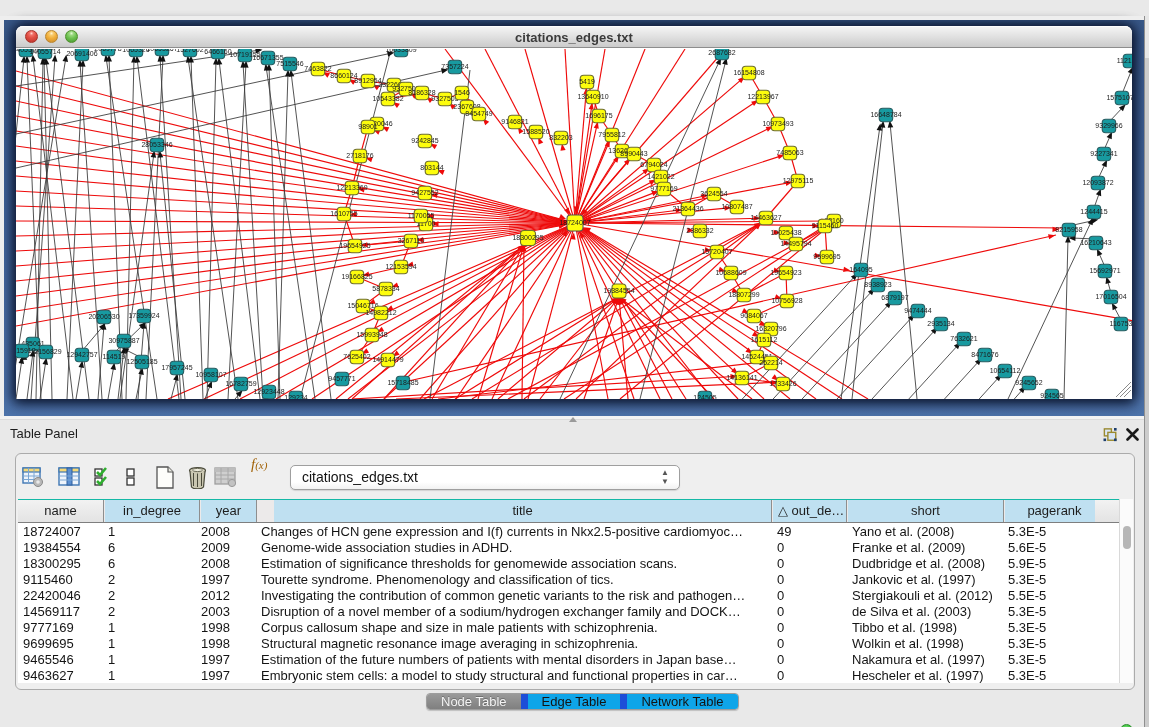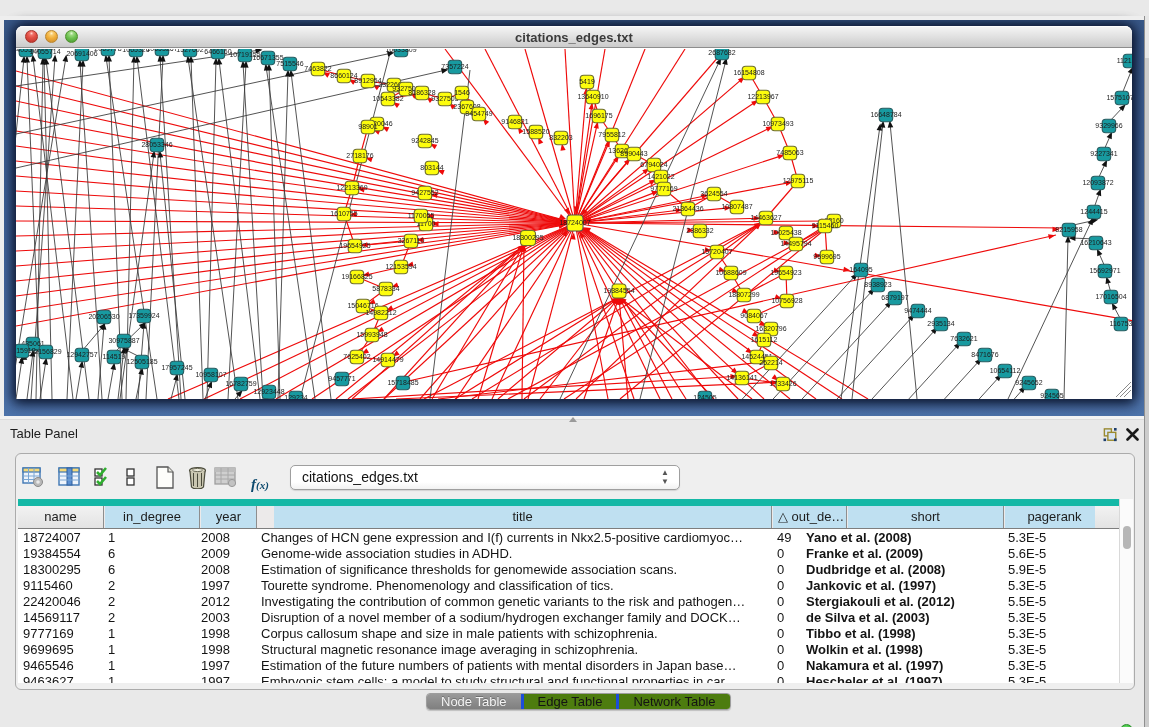--- a/index.html
+++ b/index.html
@@ -23,40 +23,40 @@
 #canvas { position:absolute; left:0; top:23px; width:1116px; height:350px; background:#fff; overflow:hidden; }
 #tablepanel { position:absolute; left:0; top:400px; width:1149px; height:327px; background:#e9e9e9; }
 #tablepanel .divstrip { position:absolute; left:0; top:0; width:1149px; height:4px; background:#f3f3f3; border-bottom:1px solid #dcdcdc; }
 #tablepanel .ptitle { position:absolute; left:10px; top:410px; font-size:13px; color:#1c1c1c; }
 .ptitle { top:10px !important; }
 #ticons { position:absolute; right:31px; top:12px; width:15px; height:14px; }
 #content { position:absolute; left:15px; top:37px; width:1120px; height:237px; background:#efefef; border:1px solid #ababab; border-radius:6px; }
 .tbicon { position:absolute; top:12px; }
 #combo { position:absolute; left:274px; top:11px; width:390px; height:25px; background:linear-gradient(180deg,#ffffff 70%,#f2f2f2 100%); border:1px solid #9f9f9f; border-radius:5px; box-shadow:0 1px 1px rgba(0,0,0,0.12); font-size:14px; color:#111; line-height:23px; padding-left:11px; }
 #combo .arrows { position:absolute; right:10px; top:2px; font-size:8px; color:#555; line-height:9px; text-align:center; }
-#tblwrap { position:absolute; left:2px; top:45px; width:1103px; height:184px; background:#fff; overflow:hidden; border-top:7px solid #14b8a6;}
+#tblwrap { position:absolute; left:2px; top:45px; width:1103px; height:184px; background:#fff; overflow:hidden; border-top:1px solid #14b8a6;}
 #thead { position:absolute; left:0; top:0; width:1104px; height:23px; border-bottom:1px solid #7e7e7e; background:#eceaea; font-size:13px; color:#1d1d1d; }
 #thead span { position:absolute; top:0; height:22px; line-height:22px; text-align:center; border-right:1px solid #8e8e8e; background:#bfe0f1; overflow:hidden; }
 #thead .h0 { left:0; width:86px; background:linear-gradient(180deg,#f2f2f2,#e3e3e3); }
 #thead .h1 { left:87px; width:95px; }
 #thead .h2 { left:183px; width:56px; }
 #thead .h3 { left:256px; width:498px; }
 #thead .h4 { left:755px; width:74px; text-align:left; padding-left:5px; }
 #thead .h5 { left:830px; width:156px; }
 #thead .h6 { left:987px; width:100px; }
 #thead .h7 { left:1077px; width:27px; background:linear-gradient(180deg,#f2f2f2,#e3e3e3); border-right:none; }
 #tbody { position:absolute; left:0; top:24px; width:1103px; height:160px; font-size:13px; color:#141414; }
 .trow { position:relative; height:16px; line-height:16px; white-space:nowrap; }
 .trow span { position:absolute; top:0; overflow:hidden; }
 .c0 { left:5px; } .c1 { left:90px; } .c2 { left:183px; } .c3 { left:243px; width:492px; text-overflow:clip; }
-.c4 { left:759px; } .c5 { left:788px;font-weight:bold; } .c6 { left:990px;text-align:center; }
+.c4 { left:759px; } .c5 { left:834px; } .c6 { left:990px;text-align:center; }
 #vscroll { position:absolute; right:1px; top:45px; width:14px; height:184px; background:#fbfbfb; border-left:1px solid #d9d9d9; }
 #vthumb { position:absolute; left:2.5px; top:27px; width:8px; height:23px; background:#b6b6b6; border-radius:4px; }
 #tabs { position:absolute; left:426px; top:277px; height:17px; display:flex; border:1px solid #9d9d9d; border-radius:4px; overflow:hidden; box-shadow:0 1px 1px rgba(0,0,0,0.18); font-size:13px; }
-#tabs div { height:17px; line-height:16px; padding:0 14px; background:#4d7c0f; color:#141414; border-left:3px solid #1d4ed8; }
+#tabs div { height:17px; line-height:16px; padding:0 14px; background:#0ea5e9; color:#141414; border-left:7px solid #1d4ed8; }
 #tabs div:first-child { border-left:none; background:linear-gradient(180deg,#9a9a9a,#7c7c7c); color:#f4f4f4; text-shadow:0 -1px 0 rgba(0,0,0,0.25); }
 #memory { position:absolute; right:36px; top:309px; font-size:10.5px; color:#222; }
 #memled { position:absolute; right:16px; top:308px; width:13px; height:13px; border-radius:50%; background:radial-gradient(circle at 45% 35%, #7fe07f 0%, #35c135 55%, #1f9a1f 100%); border:1px solid #2a8a2a; }
 </style></head>
 <body>
 <div id="stage">
   <div id="bluepanel">
     <div id="macwin">
       <div id="titlebar">
         <div class="tl red"></div>
@@ -791,21 +791,21 @@
         <path d="M3 5.5l1.5 15.5c2 2.5 10 2.5 12 0L18 5.5" fill="#c9c6b0" stroke="#4a4a3a" stroke-width="1.2"></path>
         <path d="M6.5 7v13M10.5 7.5v13.5M14.5 7v13" stroke="#4a4a3a" stroke-width="1"></path>
         <ellipse cx="10.5" cy="4" rx="5" ry="1.6" fill="#efeddd" stroke="#6a6a58"></ellipse>
       </svg>
       <svg class="tbicon" style="left:198px" width="23" height="22" viewBox="0 0 23 22">
         <rect x="1" y="2" width="20" height="16" fill="#cfcfcf" stroke="#9e9e9e" stroke-width="1.3"></rect>
         <rect x="1" y="2" width="20" height="4" fill="#bdbdbd"></rect>
         <path d="M7 2v16M14 2v16M1 9h20M1 13h20" stroke="#a8a8a8"></path>
         <circle cx="18" cy="17" r="3.6" fill="#c2c2c2" stroke="#9a9a9a"></circle>
       </svg>
-      <div class="tbicon" style="left:235px;position:absolute;top:22px;font-size:15px;color:#0c4a6e;font-style:italic;font-family:'Liberation Serif',serif;font-weight:bold;">f<span style="font-size:11px;">(x)</span></div>
+      <div class="tbicon" style="left:235px;position:absolute;top:2px;font-size:15px;color:#a16207;font-style:italic;font-family:'Liberation Serif',serif;font-weight:normal;">f<span style="font-size:11px;">(x)</span></div>
       <div id="combo">citations_edges.txt<div class="arrows">▲<br>▼</div></div>
       <div id="tblwrap">
         <div id="thead">
           <span class="h0">name</span>
             <span class="h1">in_degree</span>
             <span class="h2">year</span>
           <span class="h3">title</span>
             <span class="h4">△ out_de…</span>
             <span class="h5">short</span>
           <span class="h6">pagerank</span>

